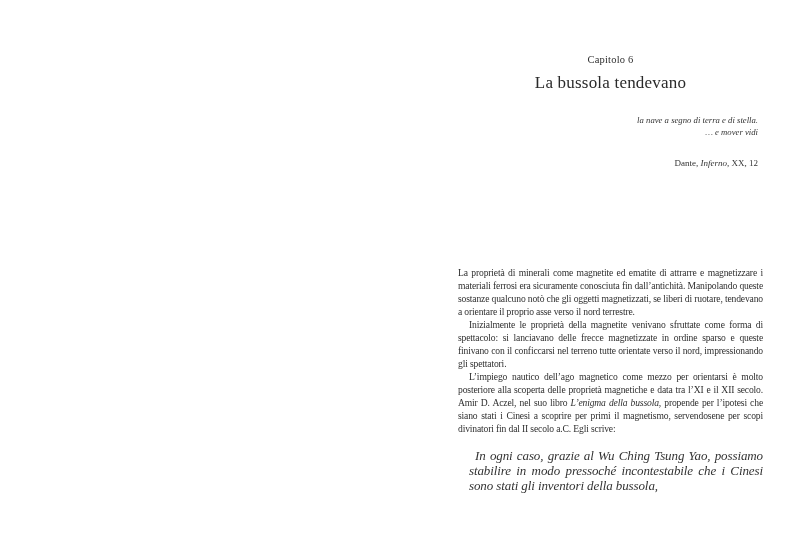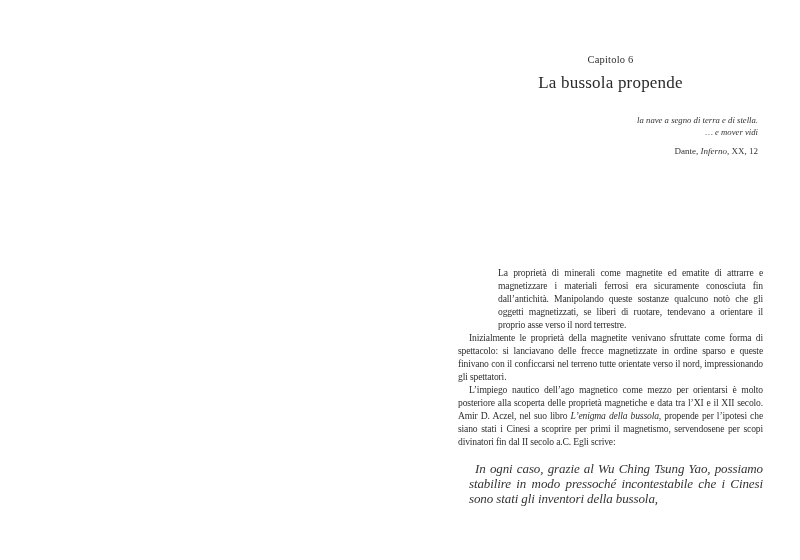--- a/index.html
+++ b/index.html
@@ -57,21 +57,21 @@
     padding-right: 5px;
     text-align: right;
     font-style: italic;
     font-size: 8.7px;
     line-height: 12.4px;
     color: #333333;
   }
   .epigraph .attribution {
     font-style: normal;
     font-size: 9px;
-    margin-top: 6px;
+    margin-top: 18px;
   }
   .epigraph .attribution em {
     font-style: italic;
   }
   .body-text {
     position: absolute;
     top: 266px;
     left: 0;
     width: 100%;
     text-align: justify;
@@ -79,21 +79,20 @@
     line-height: 13px;
     letter-spacing: -0.15px;
     color: #2f2f2f;
   }
   .body-text p {
     margin: 0;
     text-indent: 11px;
   }
   .body-text p.first {
     text-indent: 0;
-    margin-left: 40px;
   }
   .body-text p em {
     font-style: italic;
   }
   .blockquote {
     margin: 13px 0 0 11px;
     text-indent: 6px;
     font-style: italic;
     font-size: 13px;
     line-height: 15px;
@@ -103,21 +102,21 @@
   }
 </style>
 </head>
 <body>
 
 <div class="page">
   <div class="column">
 
     <div class="chapter-label">Capitolo 6</div>
 
-    <h1 class="chapter-title">La bussola propende</h1>
+    <h1 class="chapter-title">La bussola tendevano</h1>
 
     <div class="epigraph">
       <div>la nave a segno di terra e di stella.</div>
       <div>… e mover vidi</div>
       <div class="attribution">
         <span>Dante, </span><em>Inferno</em><span>, XX, 12</span>
       </div>
     </div>
 
     <div class="body-text">

